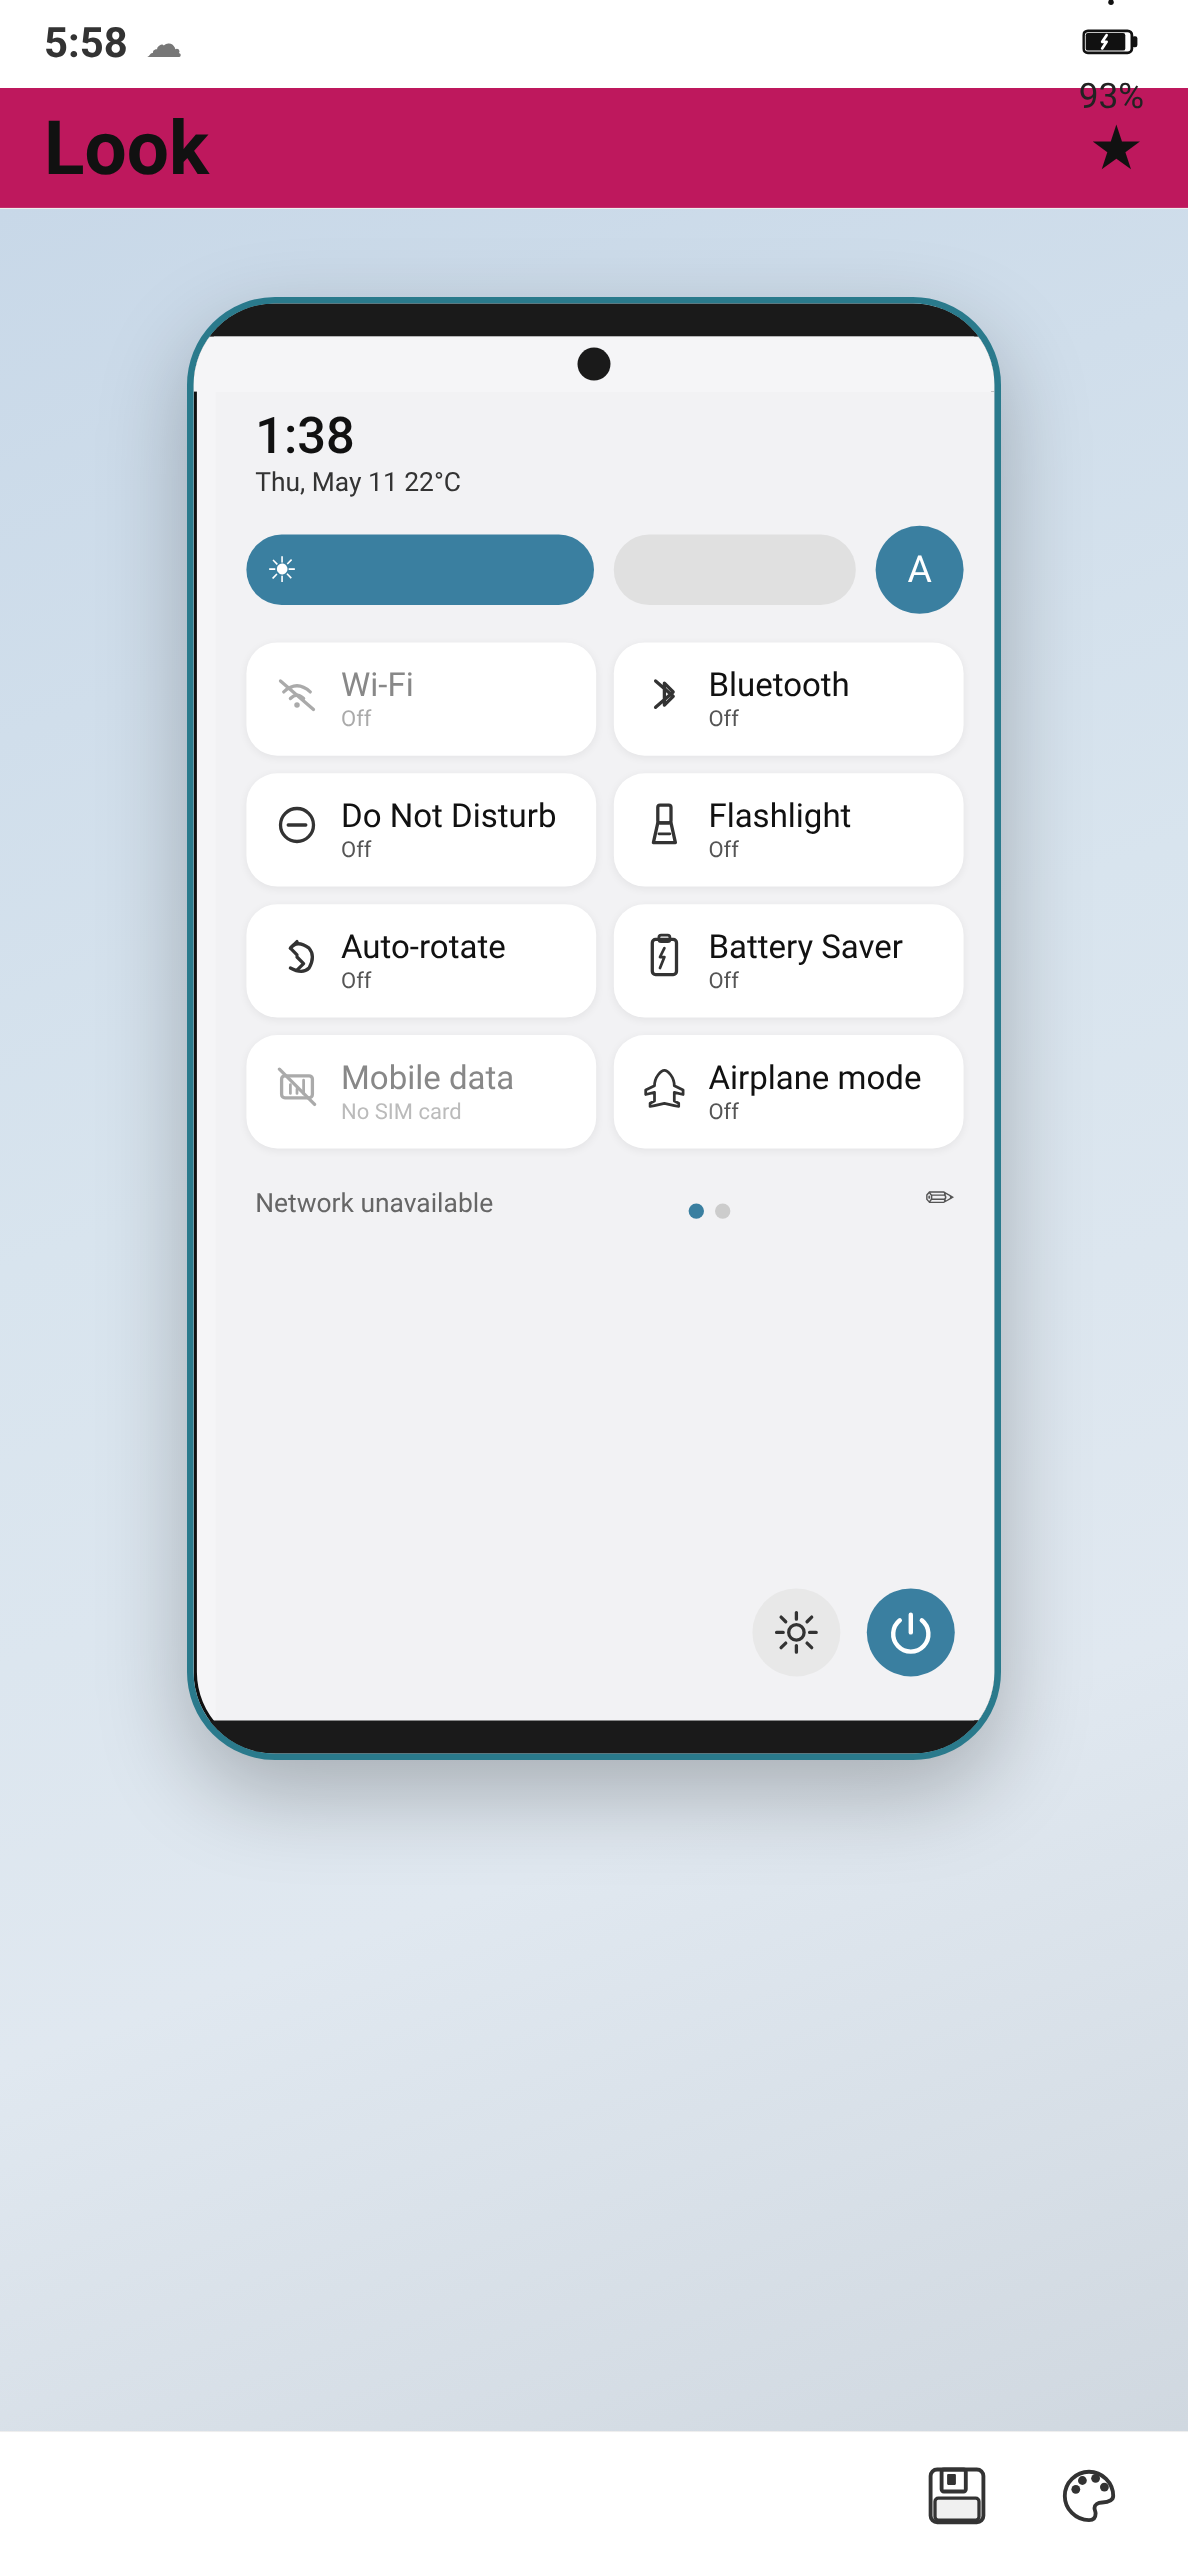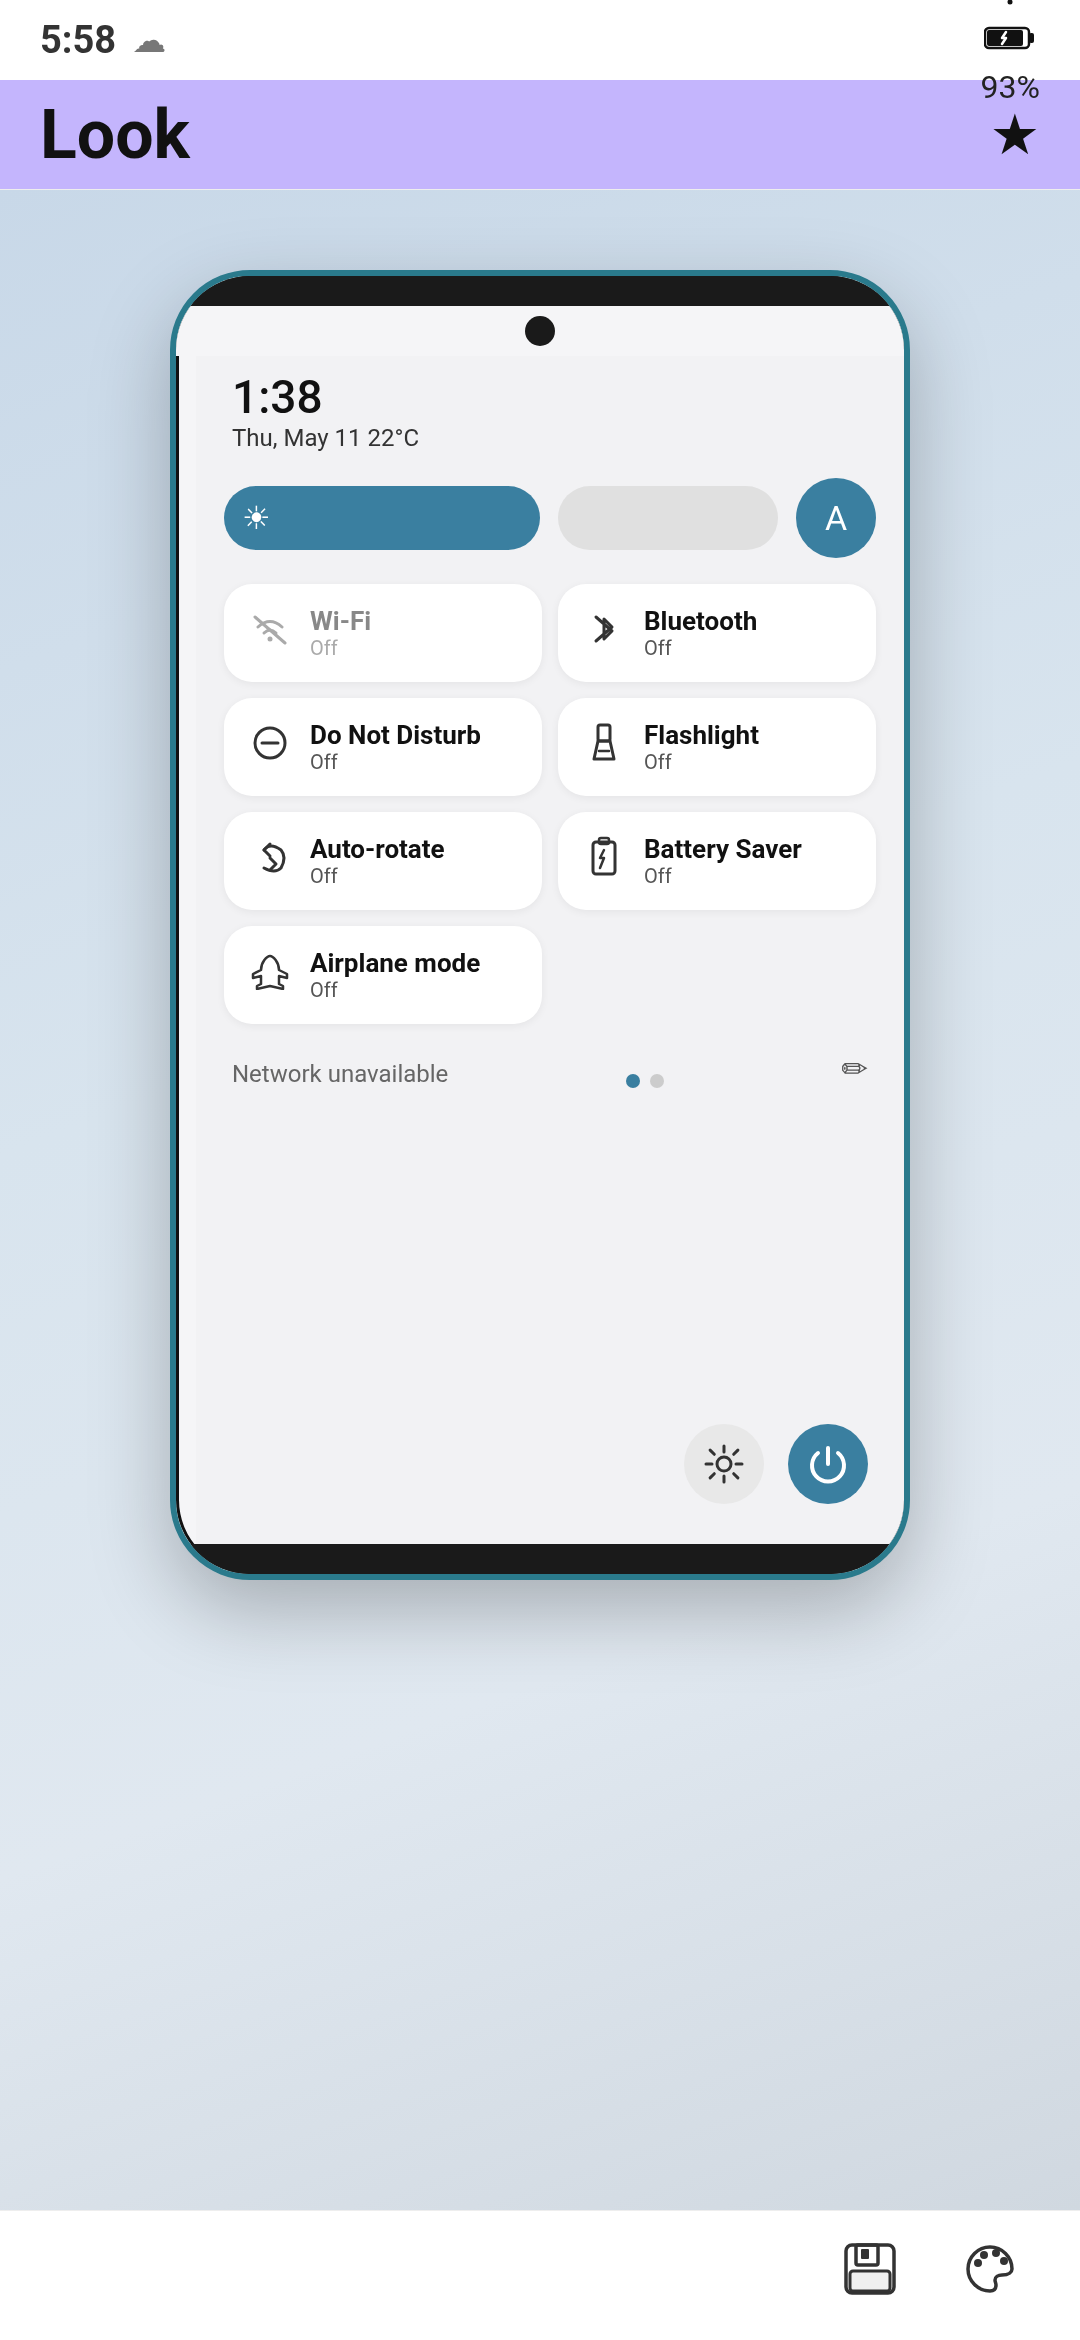--- a/index.html
+++ b/index.html
@@ -46,21 +46,21 @@
     }
     .status-battery-text {
       font-size: 32px;
       color: #222;
     }
 
     
     .app-header {
       width: 100%;
       height: 110px;
-      background: #c4b5fd;
+      background: #be185d;
       display: flex;
       align-items: center;
       justify-content: space-between;
       padding: 0 40px;
       border-bottom: 1px solid #eee;
     }
     .app-title {
       font-size: 68px;
       font-weight: 700;
       color: #111;
@@ -216,22 +216,22 @@
     .tile-icon {
       font-size: 34px;
       color: #333;
       width: 44px;
       text-align: center;
     }
     .tile-icon-disabled {
       color: #aaa;
     }
     .tile-label {
-      font-size: 26px;
-      font-weight: 700;
+      font-size: 30px;
+      font-weight: 400;
       color: #111;
     }
     .tile-status {
       font-size: 20px;
       color: #555;
     }
     .tile-disabled .tile-label {
       color: #888;
     }
     .tile-disabled .tile-status {
@@ -462,20 +462,33 @@
               <rect x="9" y="2" width="10" height="6" rx="2" stroke="#333" stroke-width="2.5"></rect>
               <path d="M14 14 L10 22 H14 L10 32" stroke="#333" stroke-width="2.5" stroke-linecap="round" stroke-linejoin="round"></path>
             </svg>
           </div>
           <div>
             <div class="tile-label">Battery Saver</div>
             <div class="tile-status">Off</div>
           </div>
         </div>
 
+        <div class="tile tile-disabled">
+          <div class="tile-icon tile-icon-disabled">
+            <svg width="36" height="36" viewBox="0 0 36 36" fill="none">
+              <line x1="2" y1="2" x2="34" y2="34" stroke="#aaa" stroke-width="3" stroke-linecap="round"></line>
+              <rect x="4" y="8" width="28" height="20" rx="3" stroke="#aaa" stroke-width="3"></rect>
+              <path d="M12 24 L12 16 M18 24 L18 20 M24 24 L24 12" stroke="#aaa" stroke-width="2.5" stroke-linecap="round"></path>
+            </svg>
+          </div>
+          <div>
+            <div class="tile-label" style="color:#888">Mobile data</div>
+            <div class="tile-status" style="color:#bbb">No SIM card</div>
+          </div>
+        </div>
 
         <div class="tile">
           <div class="tile-icon">
             <svg width="38" height="38" viewBox="0 0 38 38" fill="none">
               <path d="M19 4 C22 4 28 10 28 18 L36 22 L36 26 L28 24 L28 32 L32 34 L32 37 L19 34 L6 37 L6 34 L10 32 L10 24 L2 26 L2 22 L10 18 C10 10 16 4 19 4 Z" stroke="#333" stroke-width="2.5" fill="none" stroke-linejoin="round"></path>
             </svg>
           </div>
           <div>
             <div class="tile-label">Airplane mode</div>
             <div class="tile-status">Off</div>

